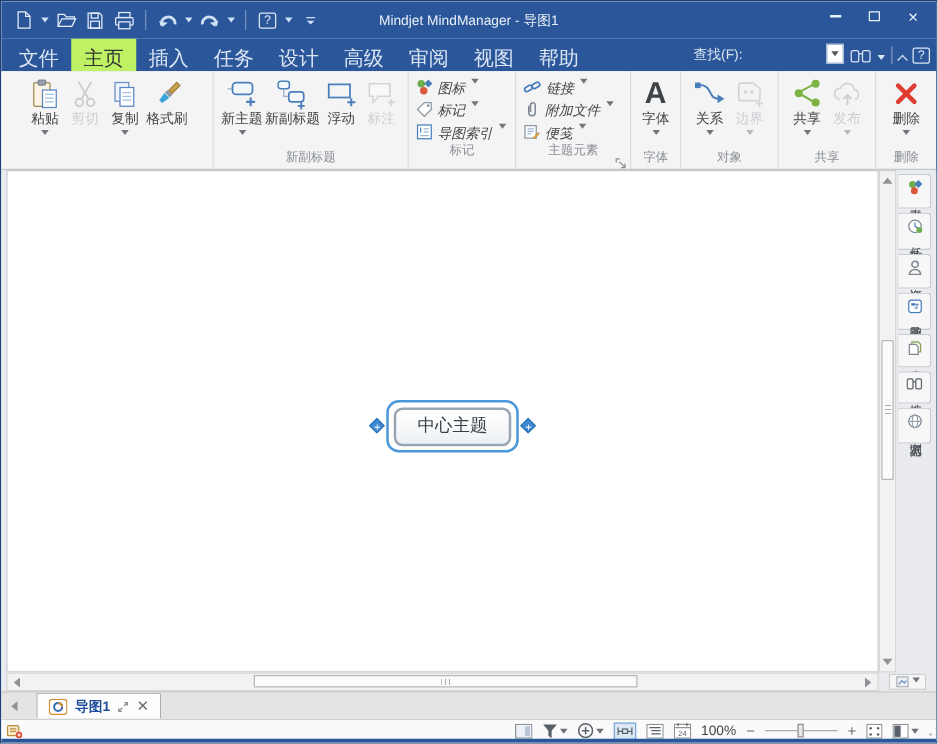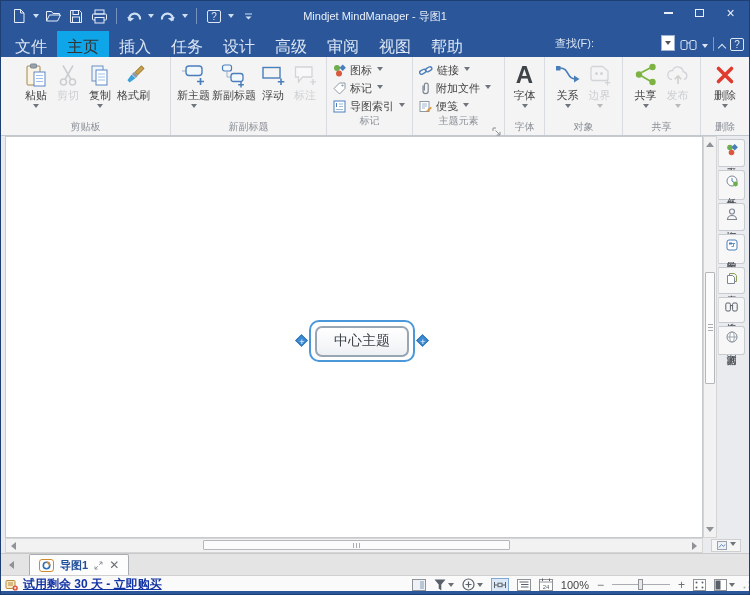--- a/index.html
+++ b/index.html
@@ -18,40 +18,40 @@
   .title-text{position:absolute;left:50%;transform:translateX(-50%);top:8px;font-size:11px;color:#e9eff8;white-space:nowrap;}
   .win-controls{position:absolute;right:5px;top:2px;display:flex;gap:4px;}
   .win-btn{width:27px;height:20px;display:flex;align-items:center;justify-content:center;}
   .glyph-min{width:9px;height:2px;background:#e9eff8;}
   .glyph-max{width:9px;height:8px;border:1.5px solid #e9eff8;}
   .glyph-close{color:#e9eff8;font-size:14px;line-height:14px;}
 
   
   .tabrow{position:absolute;left:0;top:30px;right:0;height:26px;background:#2b579a;display:flex;align-items:stretch;color:#dbe5f4;}
   .mtab{padding:6px 10px 0;font-size:16px;display:flex;align-items:flex-start;}
-  .mtab.active{background:#0ea5e9;color:#333;}
+  .mtab.active{background:#bef264;color:#333;}
   .mtab:first-child{margin-left:4px;}
   .find-area{position:absolute;right:5px;top:34px;display:flex;align-items:flex-end;gap:5px;font-size:11px;color:#dbe5f4;}
   .find-drop{width:14px;height:16px;background:#fff;border:1px solid #9fb4d4;display:flex;align-items:center;justify-content:center;}
   .find-drop .dcaret{width:0;height:0;border:3px solid transparent;border-top:4px solid #555;margin-top:3px;}
   .chev-up{width:6px;height:6px;border-left:1.6px solid #dce6f5;border-top:1.6px solid #dce6f5;transform:rotate(45deg);margin-top:3px;}
   .wcaret{width:0;height:0;border:3px solid transparent;border-top:4px solid #dce6f5;margin-top:3px;}
   .vsep-w{width:1px;height:14px;background:rgba(255,255,255,.4);}
 
   
   .ribbon{position:absolute;left:0;top:56px;right:0;height:79px;background:#f4f4f4;border-bottom:1px solid #c3c8cf;display:flex;}
   .rgroup{position:relative;border-right:1px solid #d8dbe0;display:flex;flex-direction:column;flex:0 0 auto;}
   .rbtns{flex:1;display:flex;justify-content:center;align-items:flex-start;padding-top:4px;}
   .rgroup-label{height:15px;text-align:center;font-size:10px;color:#8a8f96;line-height:13px;white-space:nowrap;}
   .rbtn{display:flex;flex-direction:column;align-items:center;font-size:11px;color:#444;padding:0 1px;min-width:32px;}
   .rbtn .ricon{height:28px;display:flex;align-items:center;justify-content:center;}
   .rlabel{line-height:13px;white-space:nowrap;}
   .caret{width:0;height:0;border:3px solid transparent;border-top:4px solid #70757c;margin-top:2px;}
   .srows{display:flex;flex-direction:column;gap:3px;padding:6px 6px 0;}
-  .srow{display:flex;align-items:center;gap:4px;font-size:11px;color:#444;height:15px;white-space:nowrap;}
+  .srow{display:flex;align-items:flex-start;gap:4px;font-size:11px;color:#444;height:15px;white-space:nowrap;font-style:italic;}
   .srow .caret{margin-top:0;margin-left:1px;}
   .disabled{opacity:.45;}
   .disabled .rlabel,.disabled .slabel{color:#9aa0a8;}
   .font-A{font-size:24px;font-weight:bold;color:#3f4449;line-height:26px;}
   .dlg-launcher{position:absolute;right:2px;bottom:2px;width:10px;height:10px;}
 
   
   .main{position:absolute;left:0;top:135px;width:750px;height:417px;background:#e9ebee;padding-left:32px;}
   .canvas{position:absolute;left:4px;top:0;width:698px;height:402px;background:#fff;border:1px solid #c6cacd;}
   
@@ -258,21 +258,20 @@
                 <g transform="rotate(45 12 12)">
                   <rect x="10.5" y="0" width="3.5" height="9" fill="#c9a24b" stroke="#a5823a"></rect>
                   <rect x="9.5" y="9.5" width="5.5" height="3" fill="#8d99a5"></rect>
                   <path d="M9.5 13 h5.5 l-1.2 7 h-3.1 Z" fill="#3aa3d9"></path>
                 </g>
               </svg>
           </span>
           <span class="rlabel">格式刷</span>
         </div>
       </div>
-      <div class="rgroup-label">剪贴板</div>
     </div>
 
     <div class="rgroup" style="width:156px">
       <div class="rbtns">
         <div class="rbtn">
           <span class="ricon">
             <svg width="26" height="26" viewBox="0 0 26 26">
                 <path d="M1 9 h5" stroke="#9ab0c8"></path>
                 <rect x="5" y="4" width="16" height="9.5" rx="3" fill="#f2f7fc" stroke="#4a7ebb" stroke-width="1.4"></rect>
                 <path d="M19.5 16 v7 M16 19.5 h7" stroke="#4a7ebb" stroke-width="1.7"></path>
@@ -592,21 +591,20 @@
   </div>
 
   <div class="statusbar">
     <div class="trial">
       <svg width="13" height="12">
           <rect x="1" y="1.5" width="9" height="8" rx="1" fill="#f6e7c8" stroke="#b98f3e"></rect>
           <path d="M3 4 h5 M3 6 h5" stroke="#b98f3e"></path>
           <circle cx="10.2" cy="9" r="2.6" fill="#d94f3d"></circle>
           <path d="M9 9 h2.4 M10.2 7.8 v2.4" stroke="#fff" stroke-width="0.9"></path>
         </svg>
-      <span class="trial-link">试用剩余 30 天 - 立即购买</span>
     </div>
     <div class="status-right">
       <span class="sicon-box">
         <svg width="14" height="12">
             <rect x="0.5" y="0.5" width="13" height="11" fill="#eef2f7" stroke="#8f9398"></rect>
             <rect x="8" y="2" width="4" height="8" fill="#b9c6d6"></rect>
           </svg>
       </span>
       <span class="sicon-box">
         <svg width="12" height="12">

